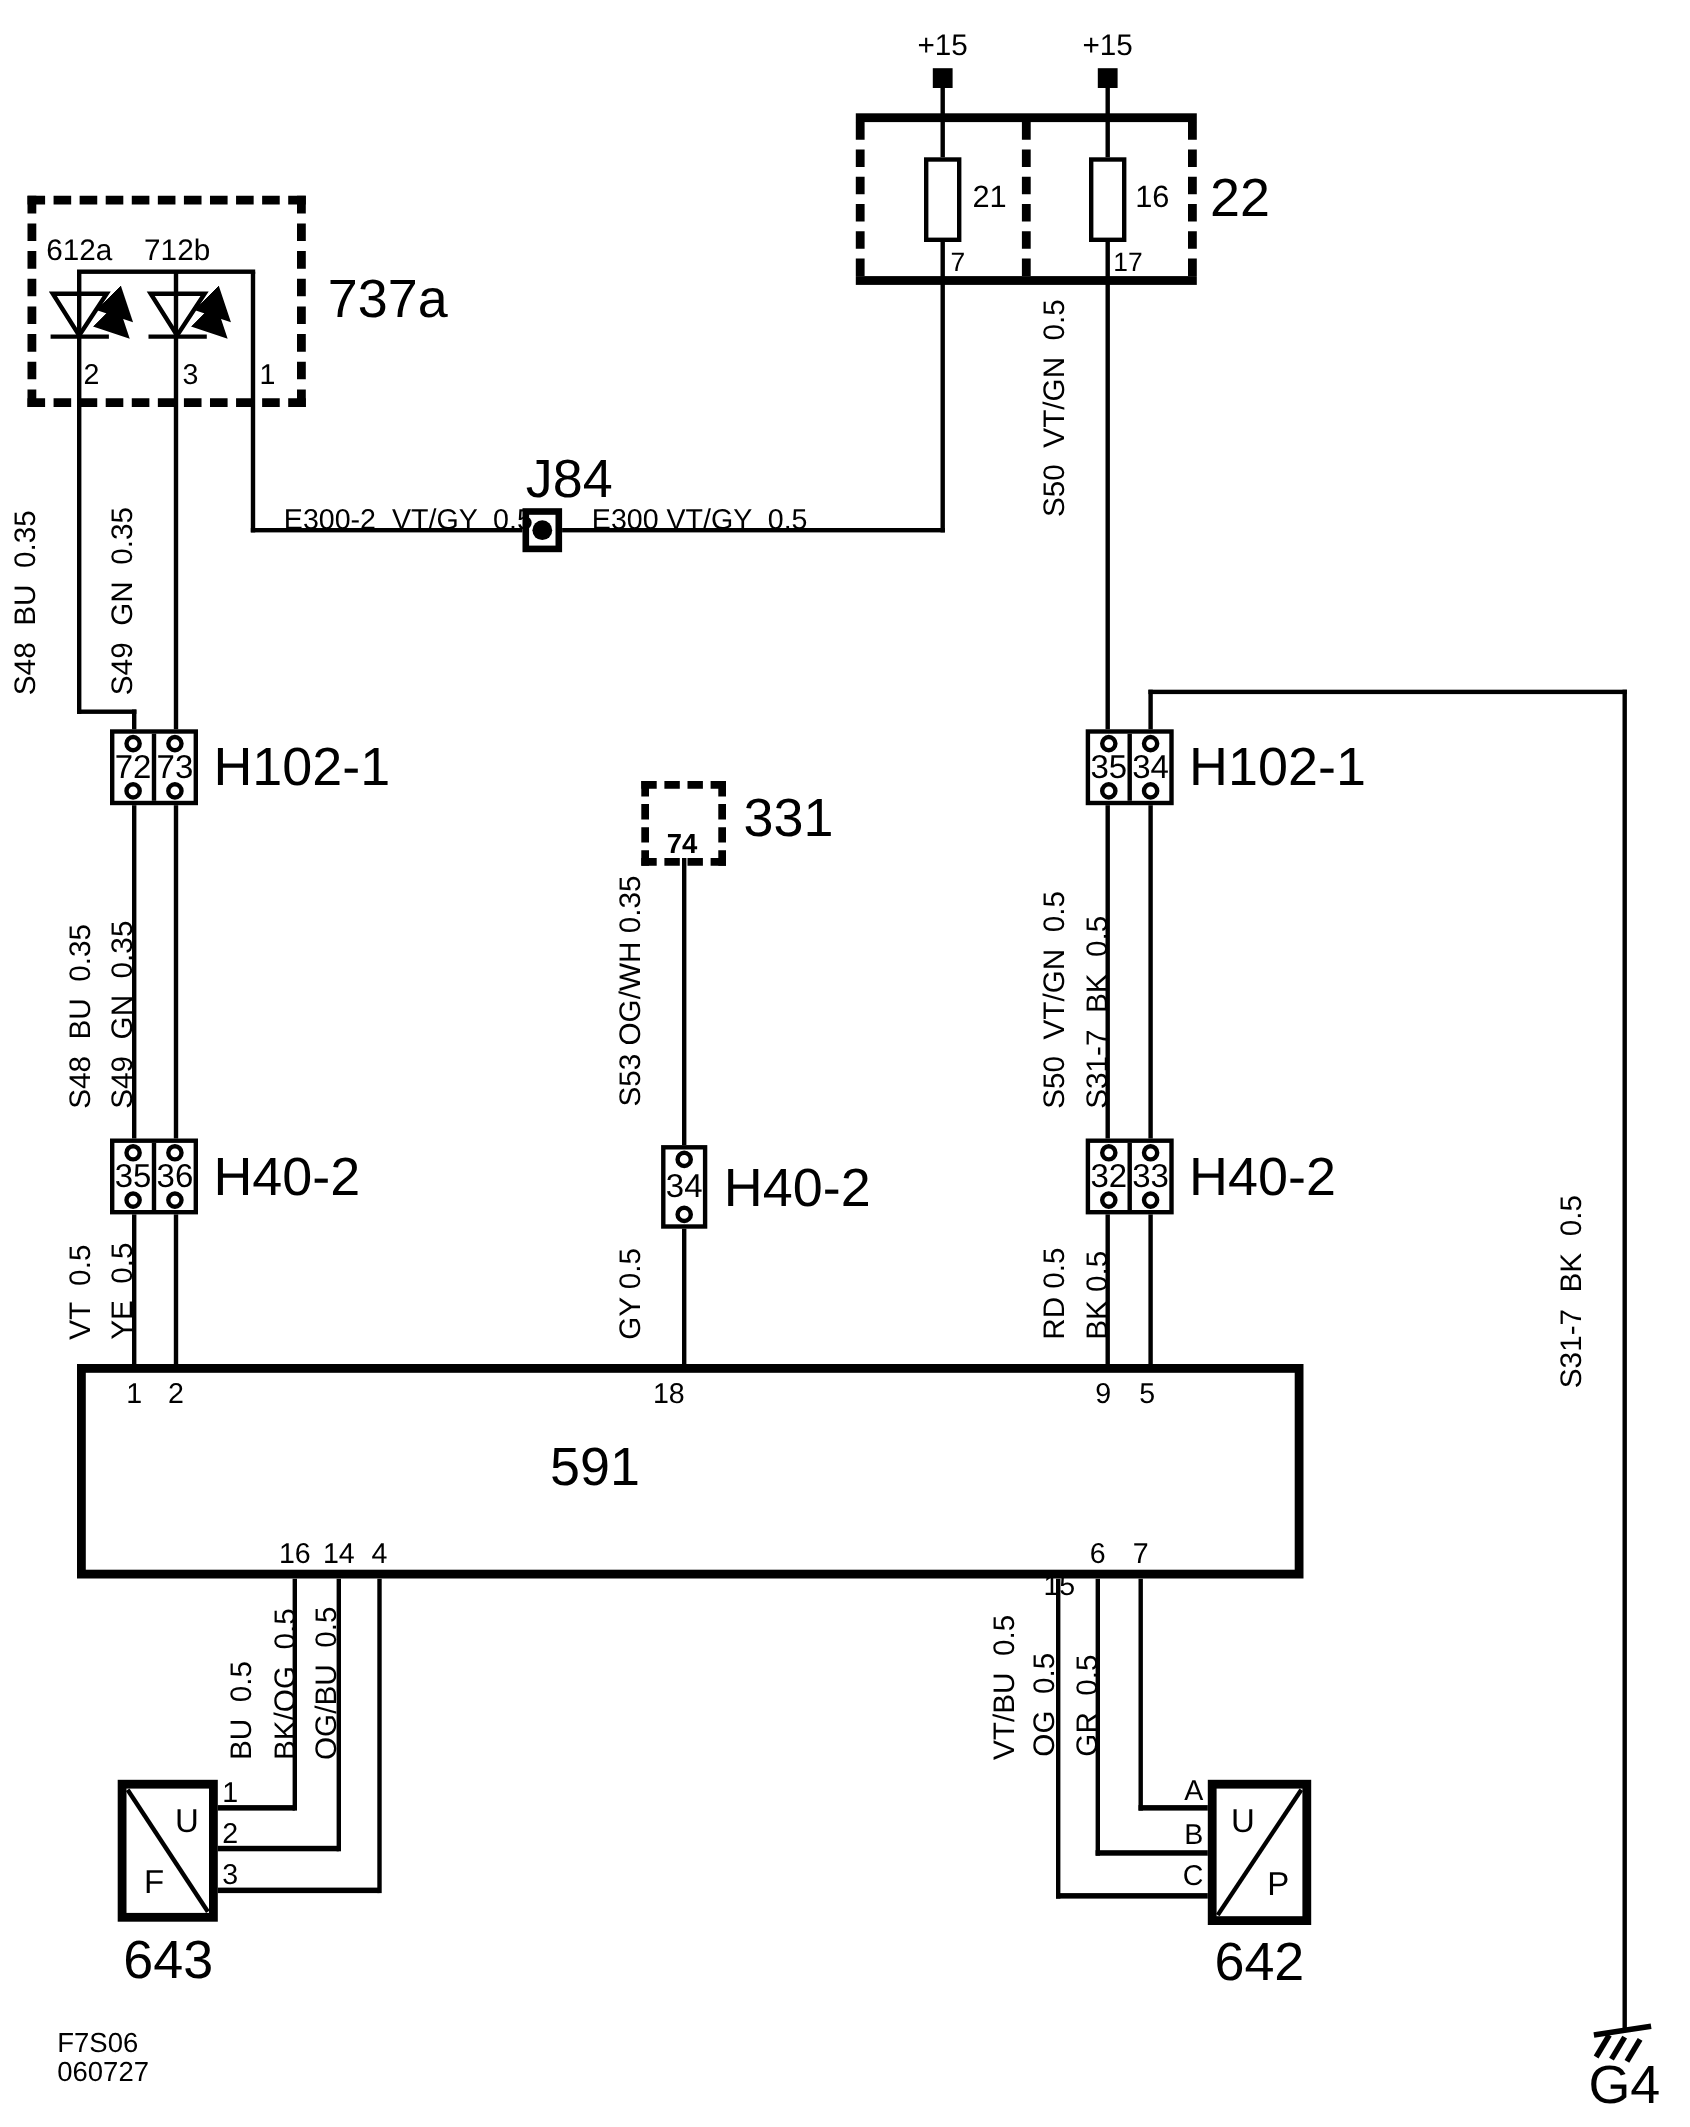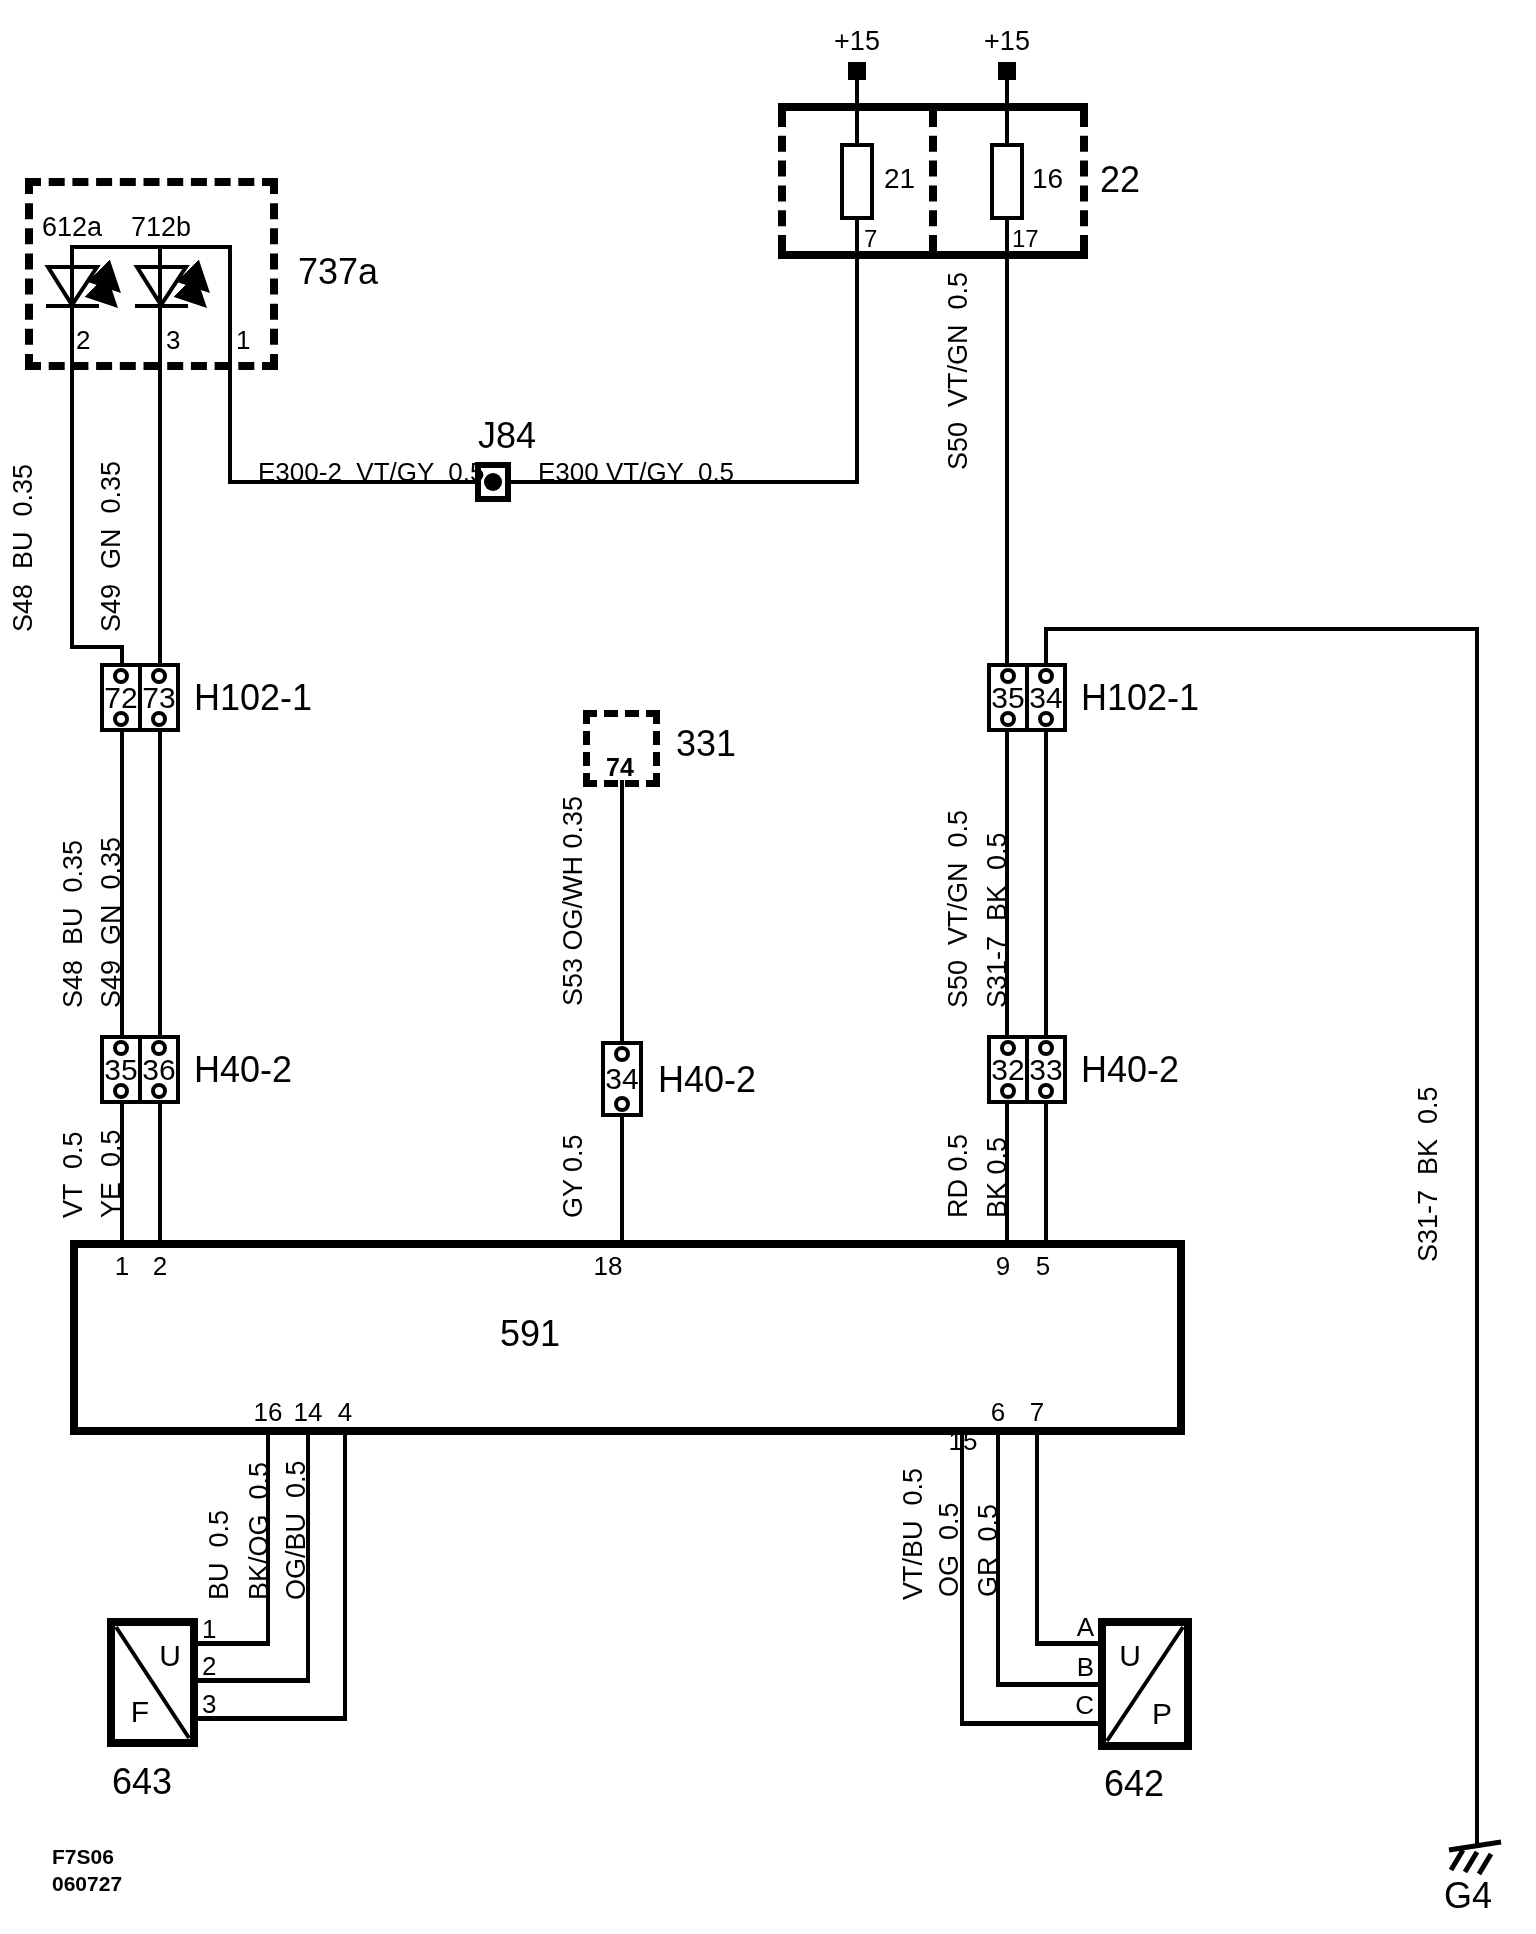--- a/index.html
+++ b/index.html
@@ -1,20 +1,20 @@
 <!DOCTYPE html>
 <html><head>
 <meta charset="utf-8">
 <style>
   html,body{margin:0;padding:0;background:#fff;}
   #page{position:relative;width:1536px;height:1934px;background:#fff;overflow:hidden;
         font-family:"Liberation Sans",sans-serif;color:#000;}
   .w{position:absolute;background:#000;}
   .lbl{position:absolute;white-space:pre;font-size:27px;line-height:30px;}
-  .big{font-size:36px;line-height:44px;}
+  .big{font-size:49px;line-height:44px;}
   .f28{font-size:28px;line-height:30px;}
   .f26{font-size:26px;line-height:28px;}
   .f25{font-size:25px;line-height:27px;}
   .f24{font-size:24px;line-height:26px;}
   .rot{transform:rotate(-90deg);transform-origin:left bottom;height:30px;font-size:27px;line-height:30px;}
   .ctr{text-align:center;}
   .rgt{text-align:right;}
   .conn{position:absolute;border:4px solid #000;background:#fff;box-sizing:border-box;display:flex;}
   .cell{flex:1;position:relative;display:flex;align-items:center;justify-content:center;
         font-size:30px;line-height:30px;}
@@ -24,21 +24,21 @@
   .term.t{top:1px;} .term.b{bottom:1px;}
   .thick{position:absolute;border:8px solid #000;background:#fff;box-sizing:border-box;}
   .dash8{position:absolute;border:8px dashed #000;box-sizing:border-box;background:transparent;}
   .dash7{position:absolute;border:7px dashed #000;box-sizing:border-box;background:transparent;}
   .vdash{position:absolute;width:0;border-left:8px dashed #000;}
   .fuse{position:absolute;border:4px solid #000;background:#fff;box-sizing:border-box;}
   .sq{position:absolute;width:18px;height:18px;background:#000;}
   .jbox{position:absolute;border:6px solid #000;background:#fff;box-sizing:border-box;}
   .dot{position:absolute;width:18px;height:18px;border-radius:50%;background:#000;}
   .svgabs{position:absolute;}
-  .foot{position:absolute;font-size:21px;line-height:26px;font-weight:bold;}
+  .foot{position:absolute;font-size:25px;line-height:26px;font-weight:normal;}
 </style>
 </head>
 <body>
 
 <div id="page">
 
   <div class="w" style="left:228px;top:247px;width:4px;height:237px;"></div>
   <div class="w" style="left:228px;top:480px;width:631px;height:4px;"></div>
   <div class="w" style="left:855px;top:78px;width:4px;height:67px;"></div>
   <div class="w" style="left:855px;top:220px;width:4px;height:264px;"></div>

